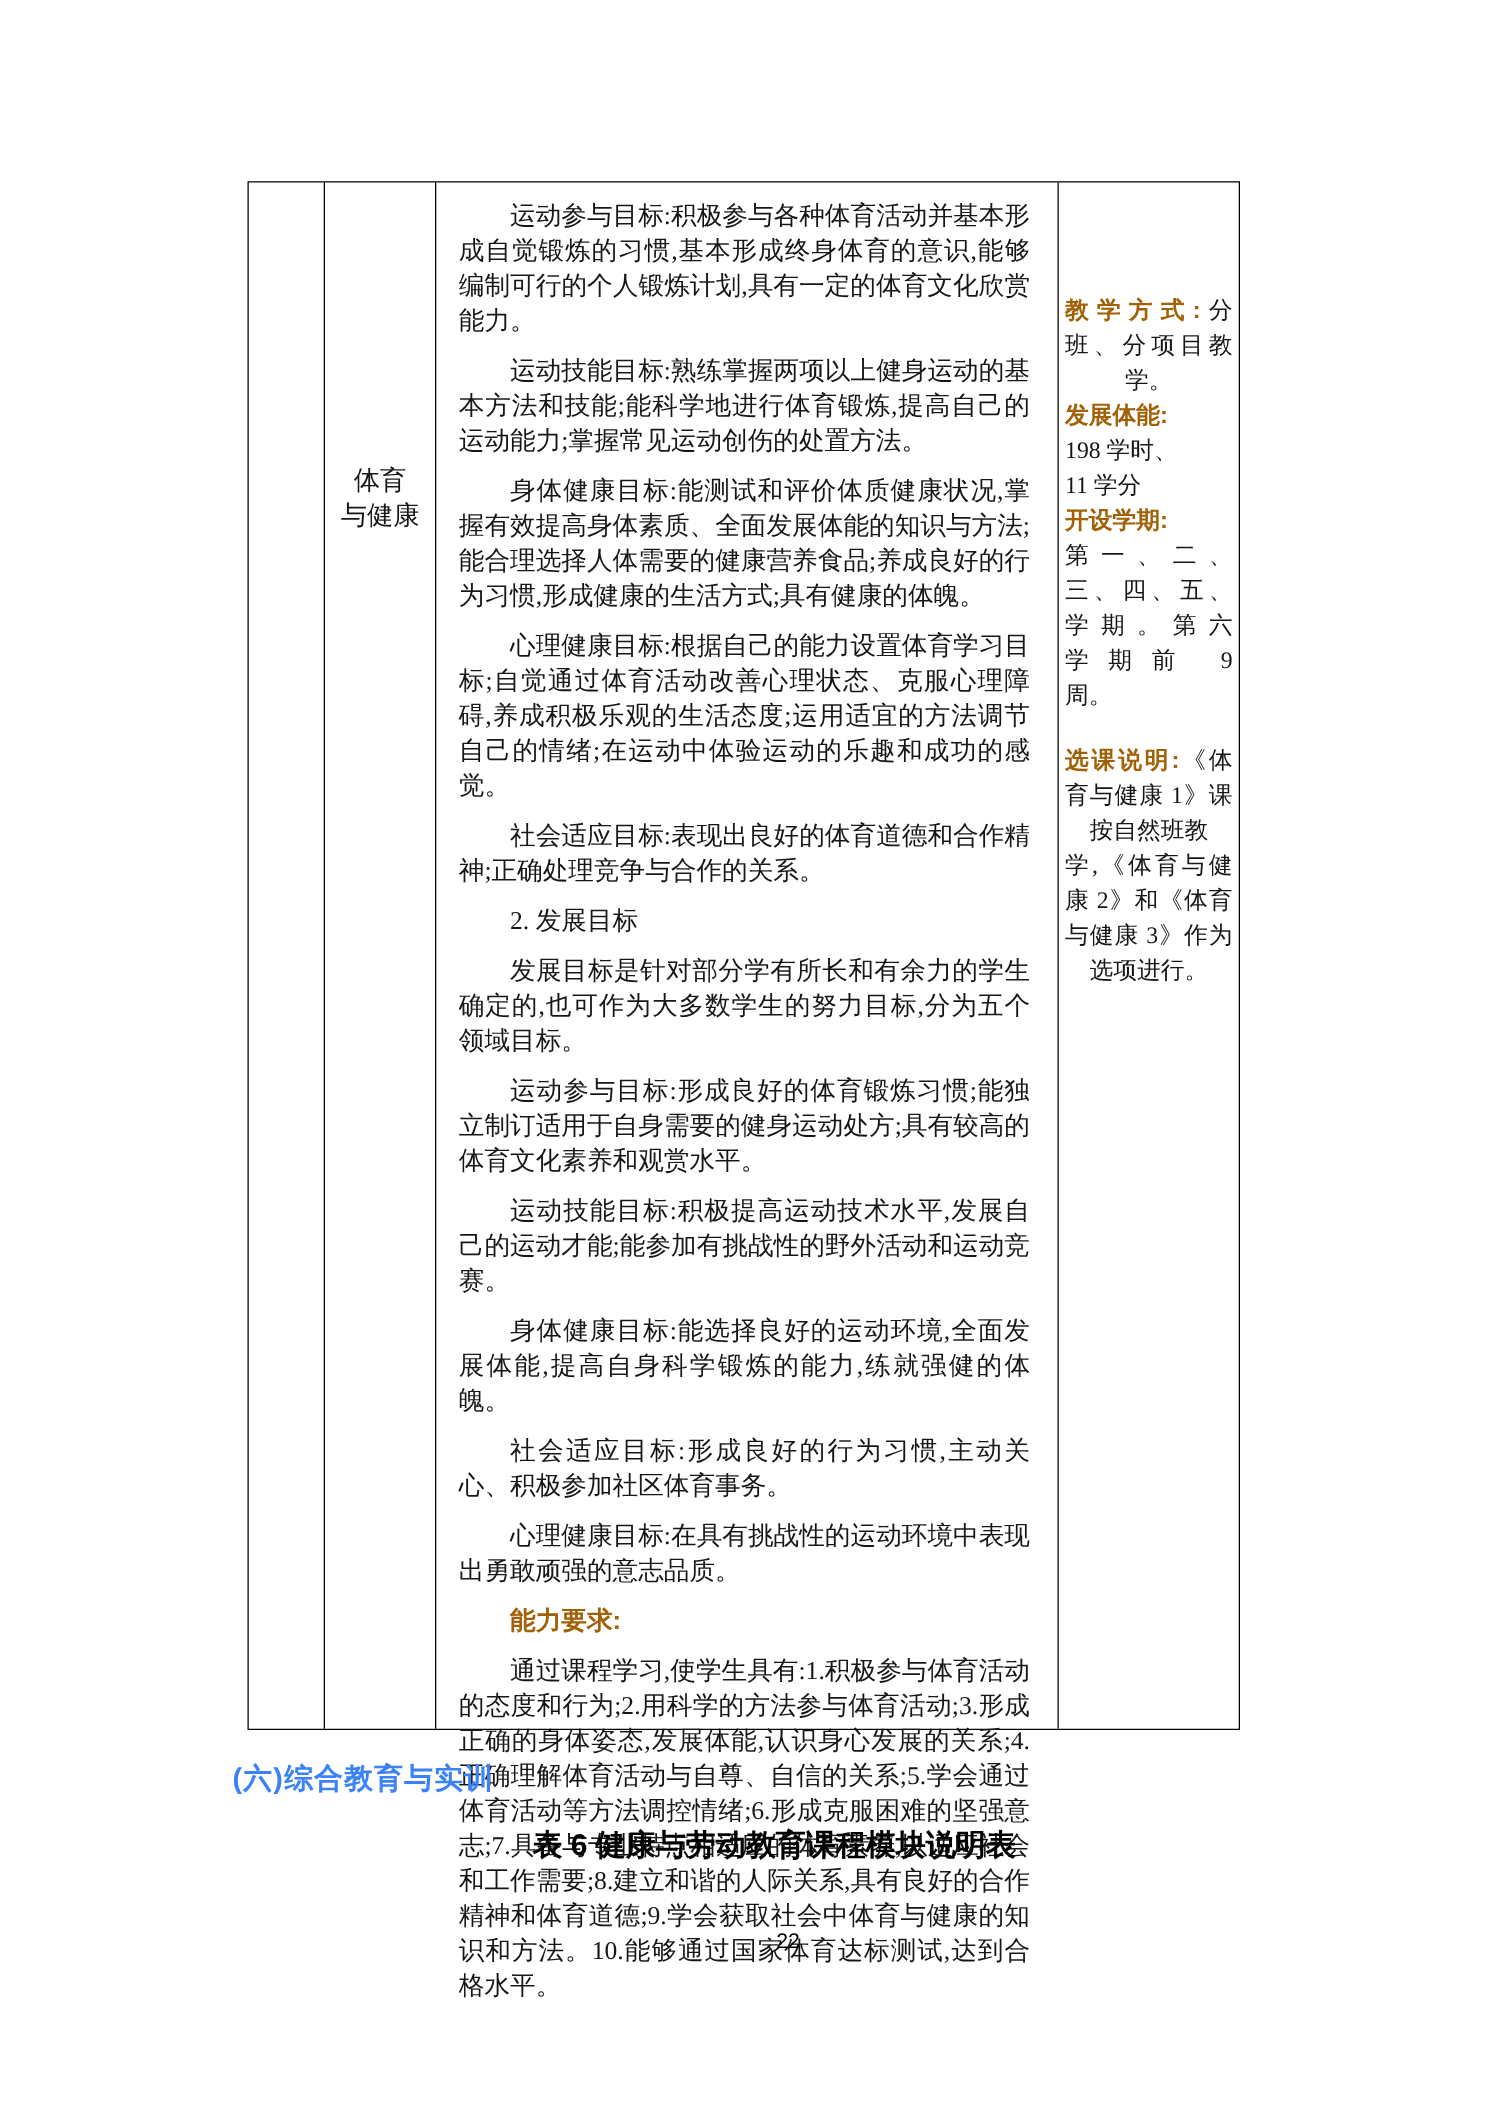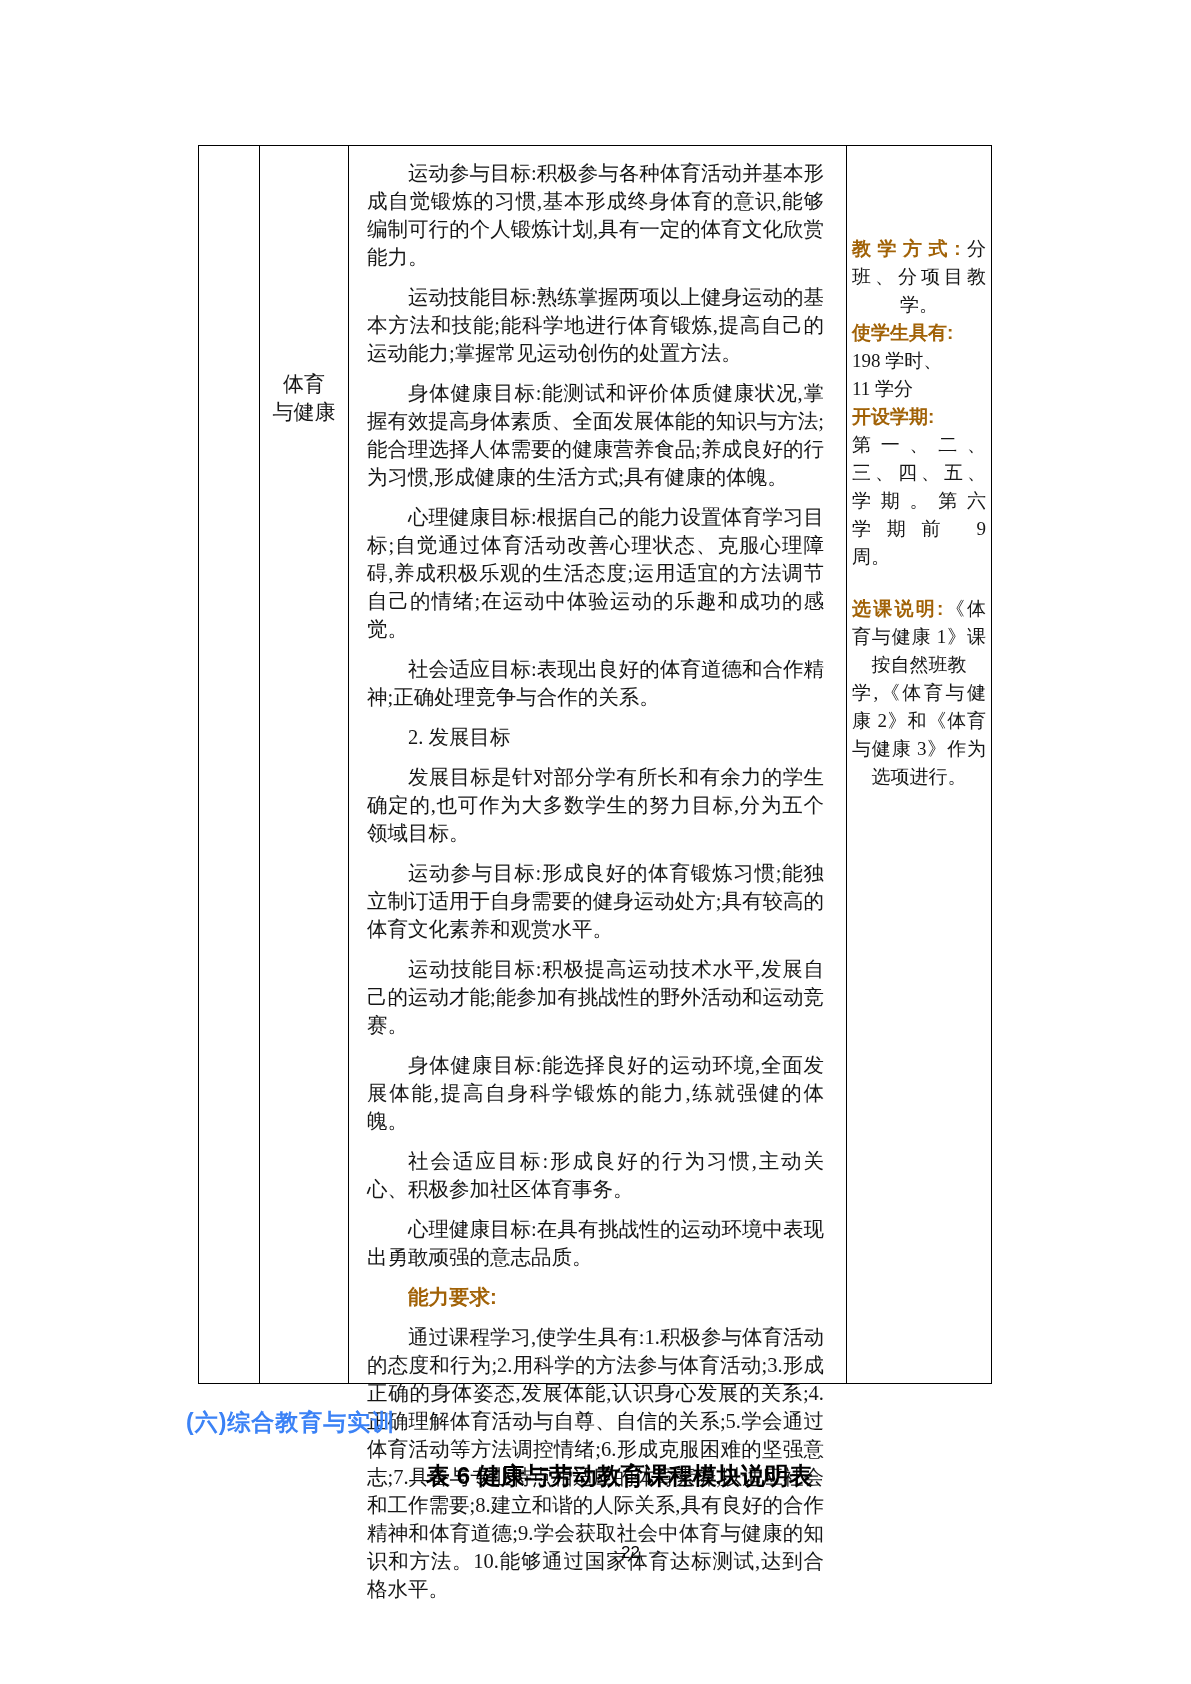--- a/index.html
+++ b/index.html
@@ -123,21 +123,21 @@
         <p class="para">通过课程学习,使学生具有:1.积极参与体育活动的态度和行为;2.用科学的方法参与体育活动;3.形成正确的身体姿态,发展体能,认识身心发展的关系;4.正确理解体育活动与自尊、自信的关系;5.学会通过体育活动等方法调控情绪;6.形成克服困难的坚强意志;7.具备与专业特点相适应的体育素养,以适应社会和工作需要;8.建立和谐的人际关系,具有良好的合作精神和体育道德;9.学会获取社会中体育与健康的知识和方法。10.能够通过国家体育达标测试,达到合格水平。</p>
       </div>
 
     <div class="col col4">
         <div class="info-block">
           <div class="line justify"><span class="b">教学方式:</span>分</div>
           <div class="line justify">班、分项目教</div>
           <div class="line center">学。</div>
         </div>
         <div class="info-block">
-          <div class="line left"><span class="b">使学生具有:</span></div>
+          <div class="line left"><span class="b">发展体能:</span></div>
           <div class="line left">198 学时、</div>
           <div class="line left">11 学分</div>
         </div>
         <div class="info-block">
           <div class="line left"><span class="b">开设学期:</span></div>
           <div class="line justify">第一、二、</div>
           <div class="line justify">三、四、五、</div>
           <div class="line justify">学期。第六</div>
           <div class="line justify">学期前 9</div>
           <div class="line left">周。</div>

